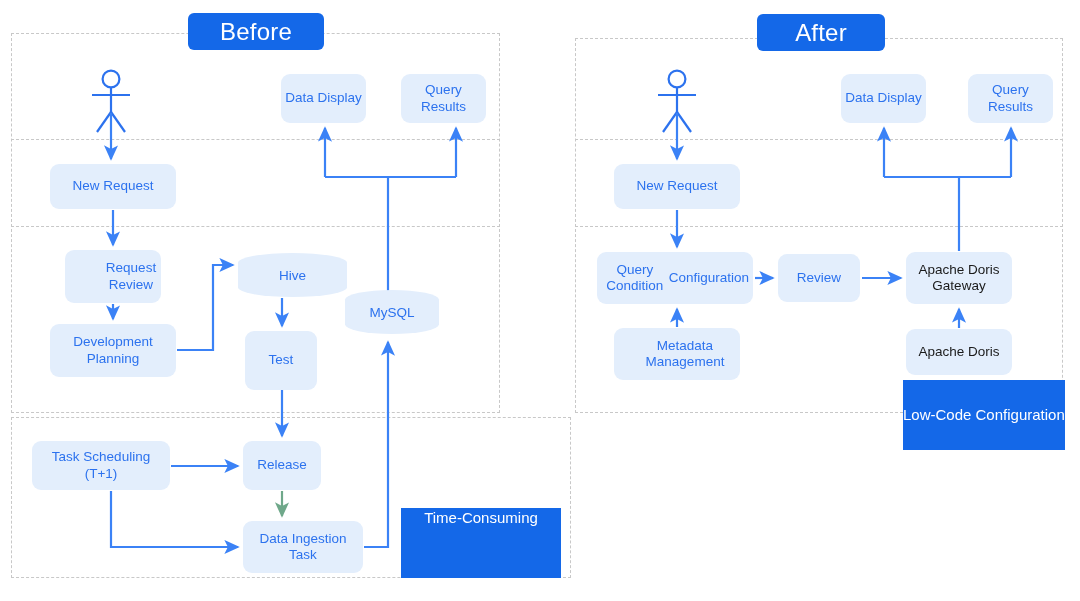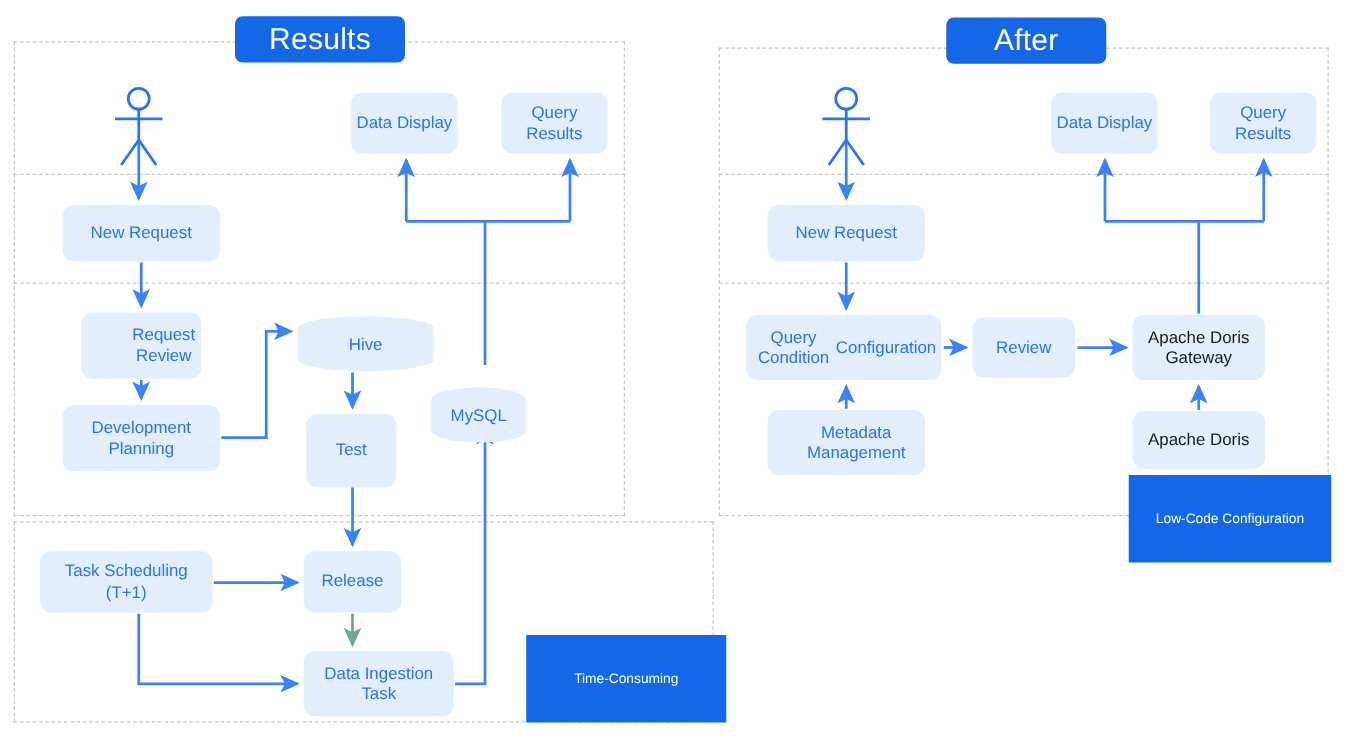--- a/index.html
+++ b/index.html
@@ -40,41 +40,41 @@
     border-radius:50% / 22%;
   }
   .cyl .lbl{
     position:absolute;left:0;top:0;right:0;bottom:0;
     display:flex;align-items:center;justify-content:center;
     color:#2c72ee;font-size:13.5px;z-index:2;
   }
 
   .flag{
     position:absolute;background:#1468e8;color:#ffffff;
-    display:flex;align-items:center;justify-content:center;text-align:center;
-    font-size:11px;line-height:1.3;z-index:7;
+    display:flex;align-items:flex-start;justify-content:center;text-align:center;
+    font-size:15px;line-height:1.3;z-index:7;
   }
 </style>
 </head>
 <body>
 
 <div id="stage">
 
   <div class="dash-box" style="left:11px;top:33px;width:489px;height:380px;"></div>
   <div class="dash-box" style="left:11px;top:417px;width:560px;height:161px;"></div>
 
   <div class="dash-line" style="left:11px;top:139px;width:489px;"></div>
   <div class="dash-line" style="left:11px;top:226px;width:489px;"></div>
 
   <div class="dash-box" style="left:575px;top:38px;width:488px;height:375px;"></div>
   <div class="dash-line" style="left:575px;top:139px;width:488px;"></div>
   <div class="dash-line" style="left:575px;top:226px;width:488px;"></div>
 
   <div class="title-badge" style="left:188px;top:13px;width:136px;height:37px;">
-    <span>Results</span>
+    <span>Before</span>
   </div>
   <div class="title-badge" style="left:757px;top:14px;width:128px;height:37px;">
     <span>After</span>
   </div>
 
   <div class="node" style="left:281px;top:74px;width:85px;height:49px;">
     <span>Data Display</span>
   </div>
   <div class="node" style="left:401px;top:74px;width:85px;height:49px;">
     <span>Query Results</span>
@@ -94,40 +94,40 @@
 
   <div class="cyl" style="left:238px;top:253px;width:90px;height:44px;padding-left:19px;">
     <div class="body"></div>
     <div class="lbl">Hive</div>
   </div>
 
   <div class="node" style="left:245px;top:331px;width:72px;height:59px;">
     <span>Test</span>
   </div>
 
-  <div class="cyl" style="left:345px;top:310px;width:76px;height:44px;">
+  <div class="cyl" style="left:345px;top:290px;width:94px;height:44px;">
     <div class="body"></div>
     <div class="lbl">MySQL</div>
   </div>
 
   <div class="node" style="left:32px;top:441px;width:138px;height:49px;flex-direction:column;">
     <span>Task Scheduling</span>
     <span>(T+1)</span>
   </div>
 
   <div class="node" style="left:243px;top:441px;width:78px;height:49px;">
     <span>Release</span>
   </div>
 
   <div class="node" style="left:243px;top:521px;width:120px;height:52px;flex-direction:column;">
     <span>Data Ingestion</span>
     <span>Task</span>
   </div>
 
-  <div class="flag" style="left:401px;top:508px;width:160px;height:70px;margin-left:20px;">
+  <div class="flag" style="left:401px;top:508px;width:160px;height:70px;">
     <span>Time-Consuming</span>
   </div>
 
   <div class="node" style="left:841px;top:74px;width:85px;height:49px;">
     <span>Data Display</span>
   </div>
   <div class="node" style="left:968px;top:74px;width:85px;height:49px;">
     <span>Query Results</span>
   </div>
 

